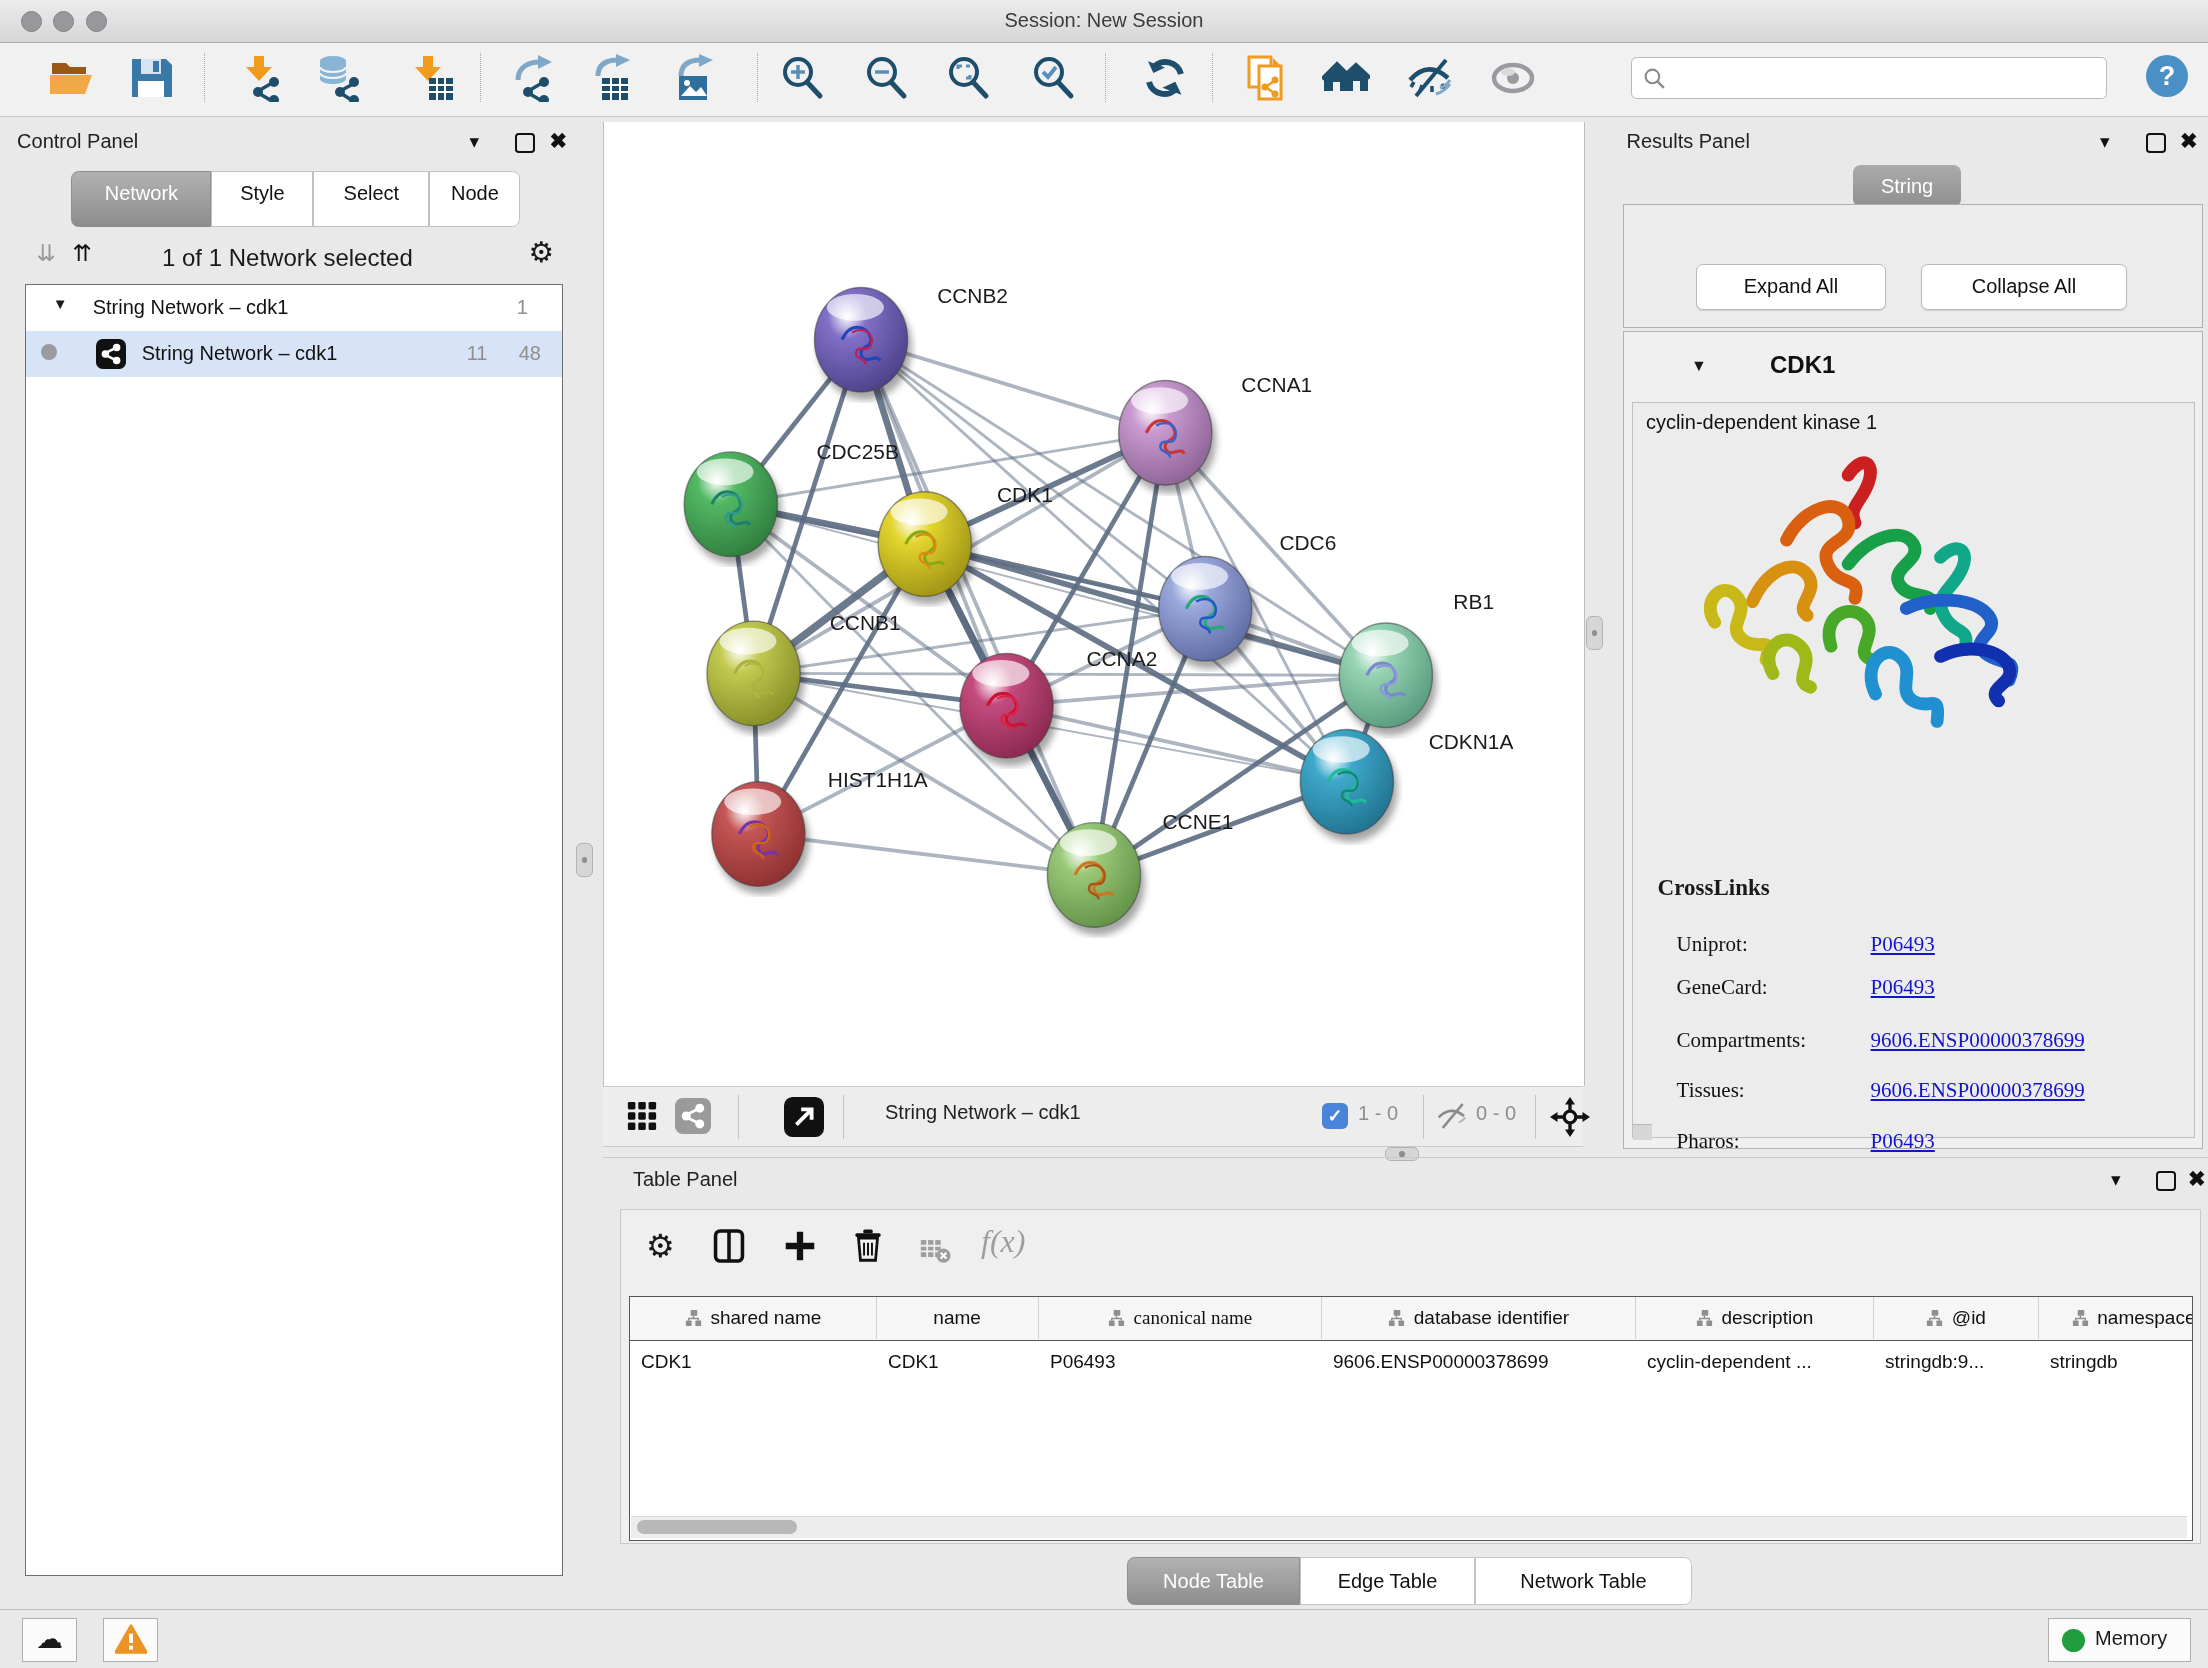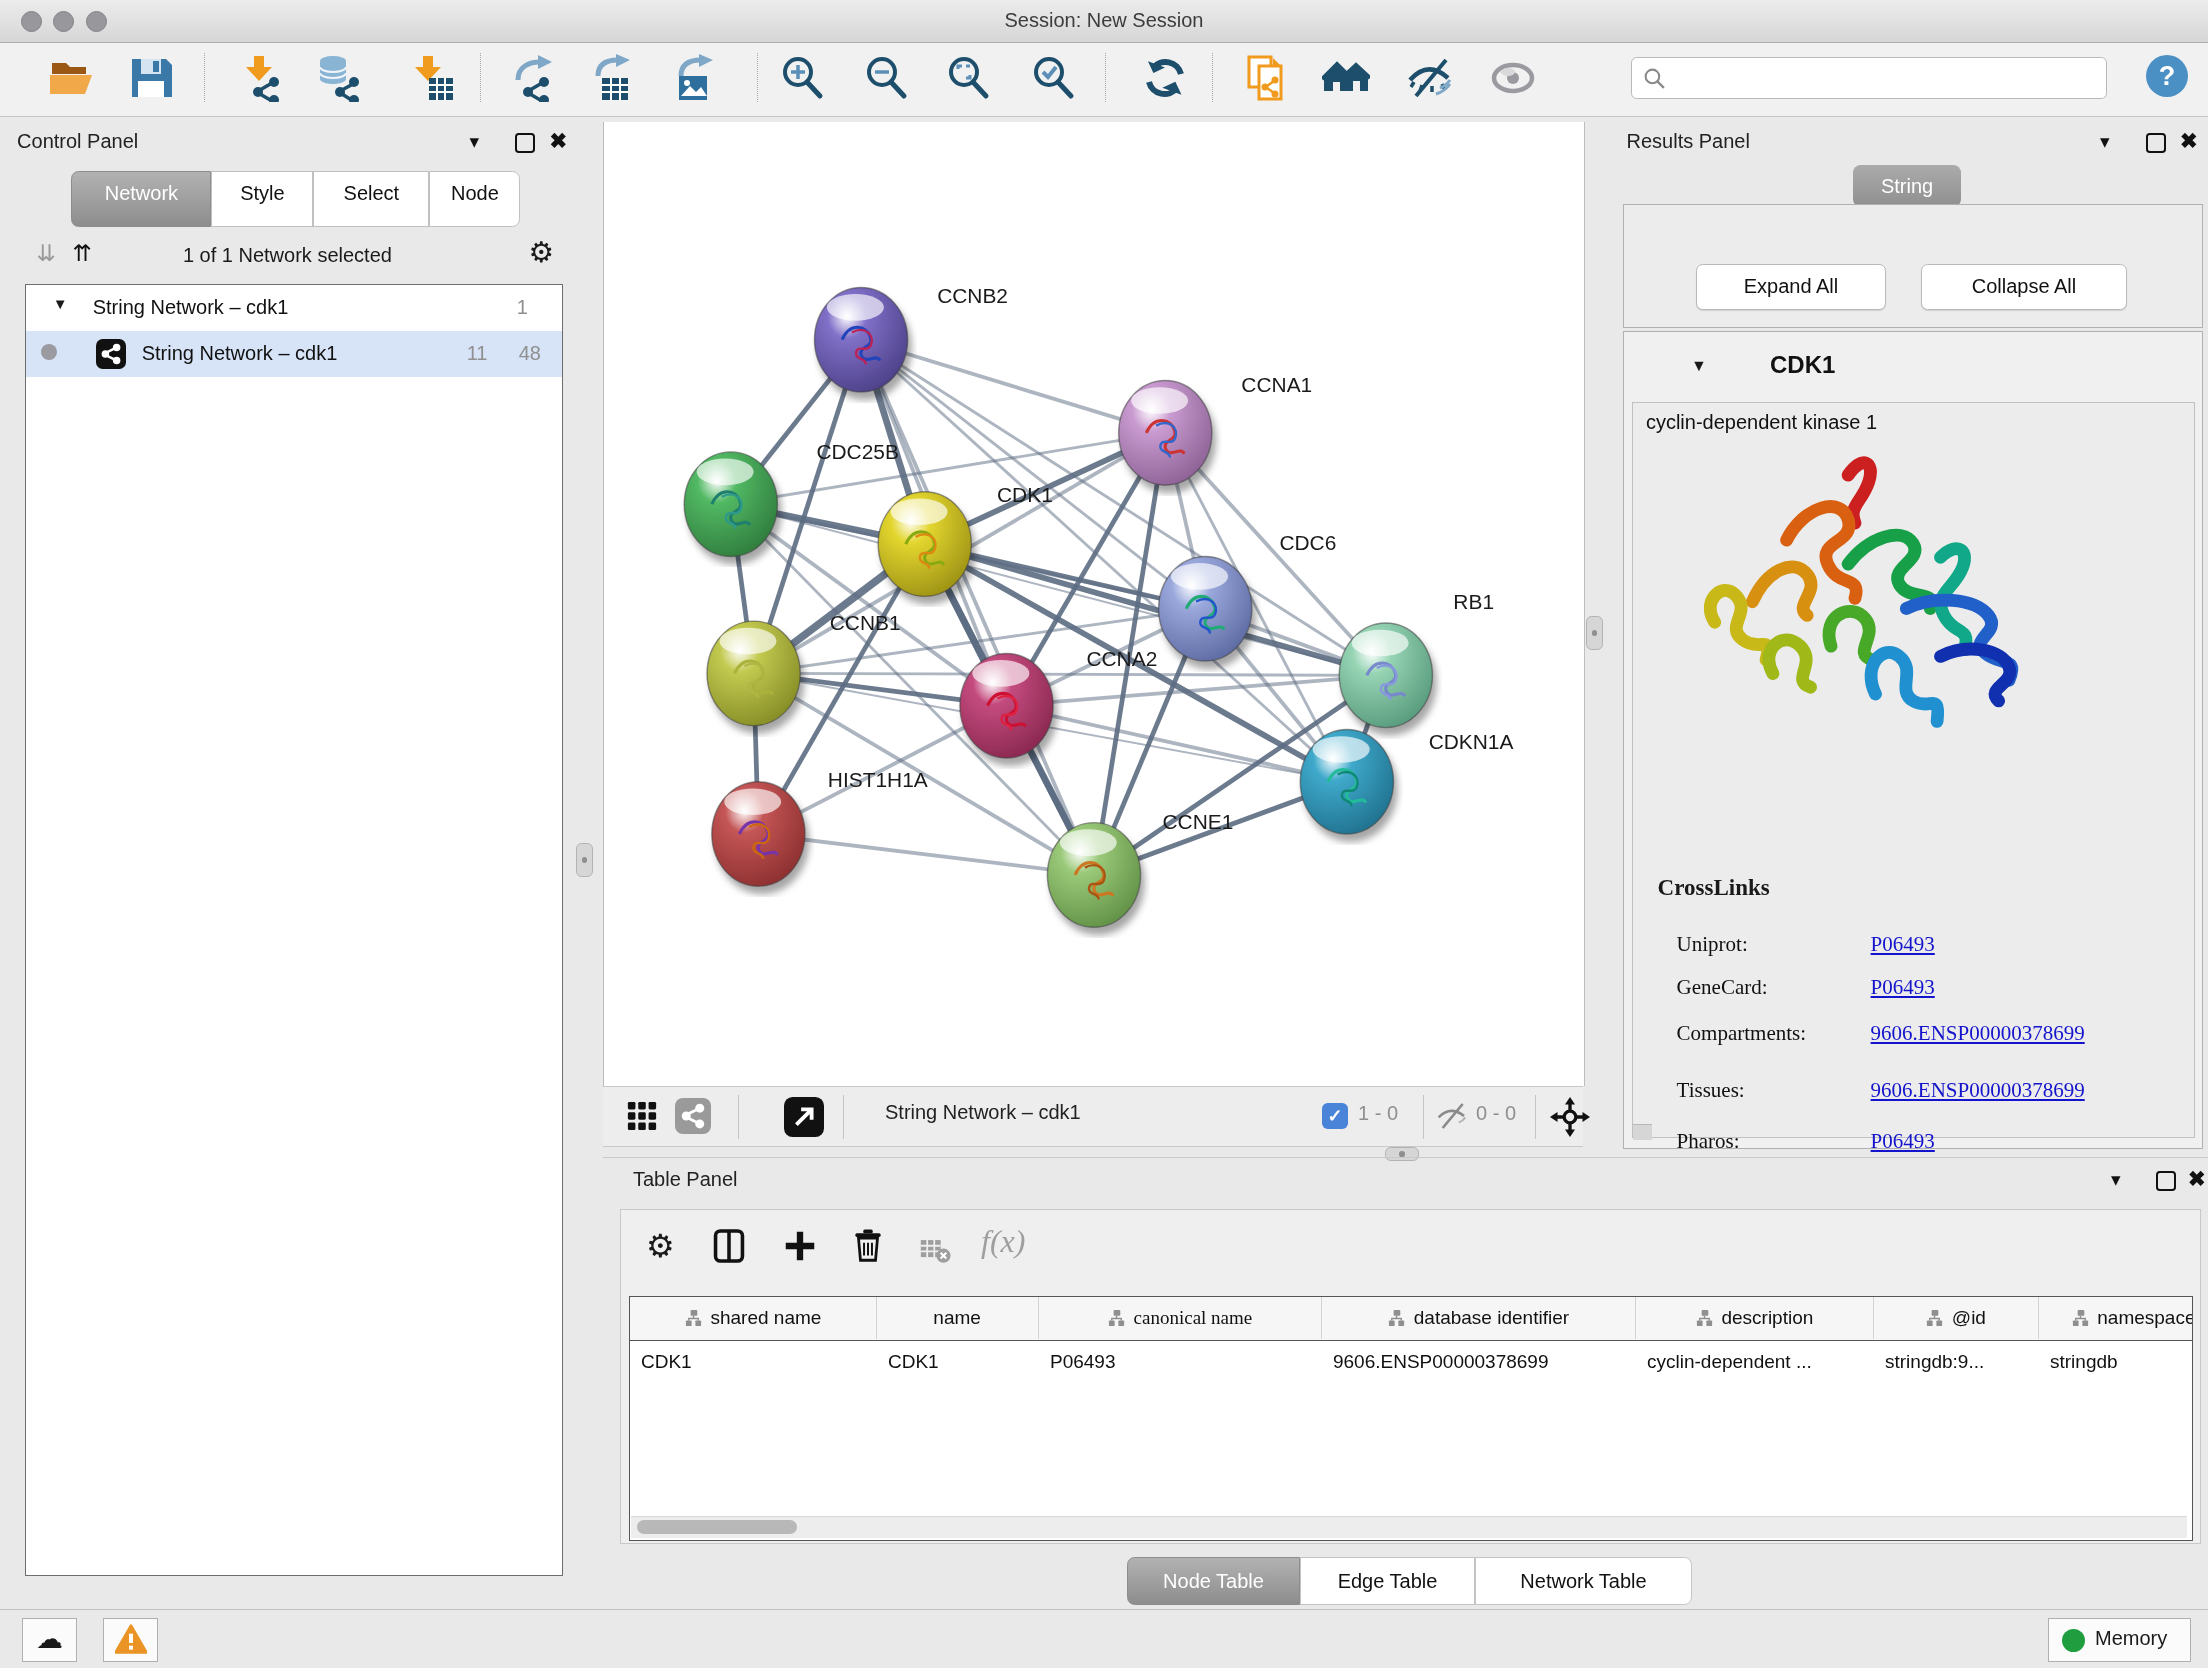--- a/index.html
+++ b/index.html
@@ -217,21 +217,21 @@
 
   <div class="abs tabgroup" style="left:60px;top:49px;width:449px;height:44px" id="ctl-tabs">
       <div class="tab sel" style="left: 0px; width: 140px; border-radius: 7.6px 0px 0px 7.6px;">Network</div>
       <div class="tab" style="left: 140px; width: 102px;">Style</div>
       <div class="tab" style="left: 242px; width: 116px;">Select</div>
       <div class="tab" style="left: 358px; width: 91px; border-radius: 0px 7.6px 7.6px 0px;">Node</div>
     </div>
 
   <span class="abs" style="left:25px;top:118px;font-size:23px;color:#9a9a9a">⇊</span>
   <span class="abs" style="left:61px;top:118px;font-size:23px;color:#111">⇈</span>
-  <span class="abs" style="left:105px;top:122px;width:342px;text-align:center;font-size:20px">1 of 1 Network selected</span>
+  <span class="abs" style="left:105px;top:122px;width:342px;text-align:center;font-size:24px">1 of 1 Network selected</span>
   <span class="abs" style="left:517px;top:114px;font-size:28.5px">⚙</span>
 
   <div class="treebox abs" style="left:13.3px;top:162px">
     <div class="trow" style="top:0">
       <span class="abs" style="left:27px;top:9.5px;font-size:15px">▼</span>
       <span class="abs ttext" style="left:67px;top:10.5px">String Network – cdk1</span>
       <span class="abs tcount" style="left:491px;top:10.5px">1</span>
     </div>
     <div class="trow sel" style="top:46px">
       <span class="abs" style="left:15px;top:13.3px;width:16px;height:16px;border-radius:50%;background:#9a9aa0"></span>
@@ -538,21 +538,21 @@
     <span class="abs clhead" style="left:25px;top:472px">CrossLinks</span>
     <div class="abs" style="left:0;top:521px;width:563px;height:209px" id="crosslinks">
         <div class="clrow" style="top: 8px;">
           <span class="cllabel">Uniprot:</span>
           <a class="cllink" href="#">P06493</a>
         </div>
         <div class="clrow" style="top: 51px;">
           <span class="cllabel">GeneCard:</span>
           <a class="cllink" href="#">P06493</a>
         </div>
-        <div class="clrow" style="top: 97px;">
+        <div class="clrow" style="top: 104px;">
           <span class="cllabel">Compartments:</span>
           <a class="cllink" href="#">9606.ENSP00000378699</a>
         </div>
         <div class="clrow" style="top: 154px;">
           <span class="cllabel">Tissues:</span>
           <a class="cllink" href="#">9606.ENSP00000378699</a>
         </div>
         <div class="clrow" style="top: 205px;">
           <span class="cllabel">Pharos:</span>
           <a class="cllink" href="#">P06493</a>

